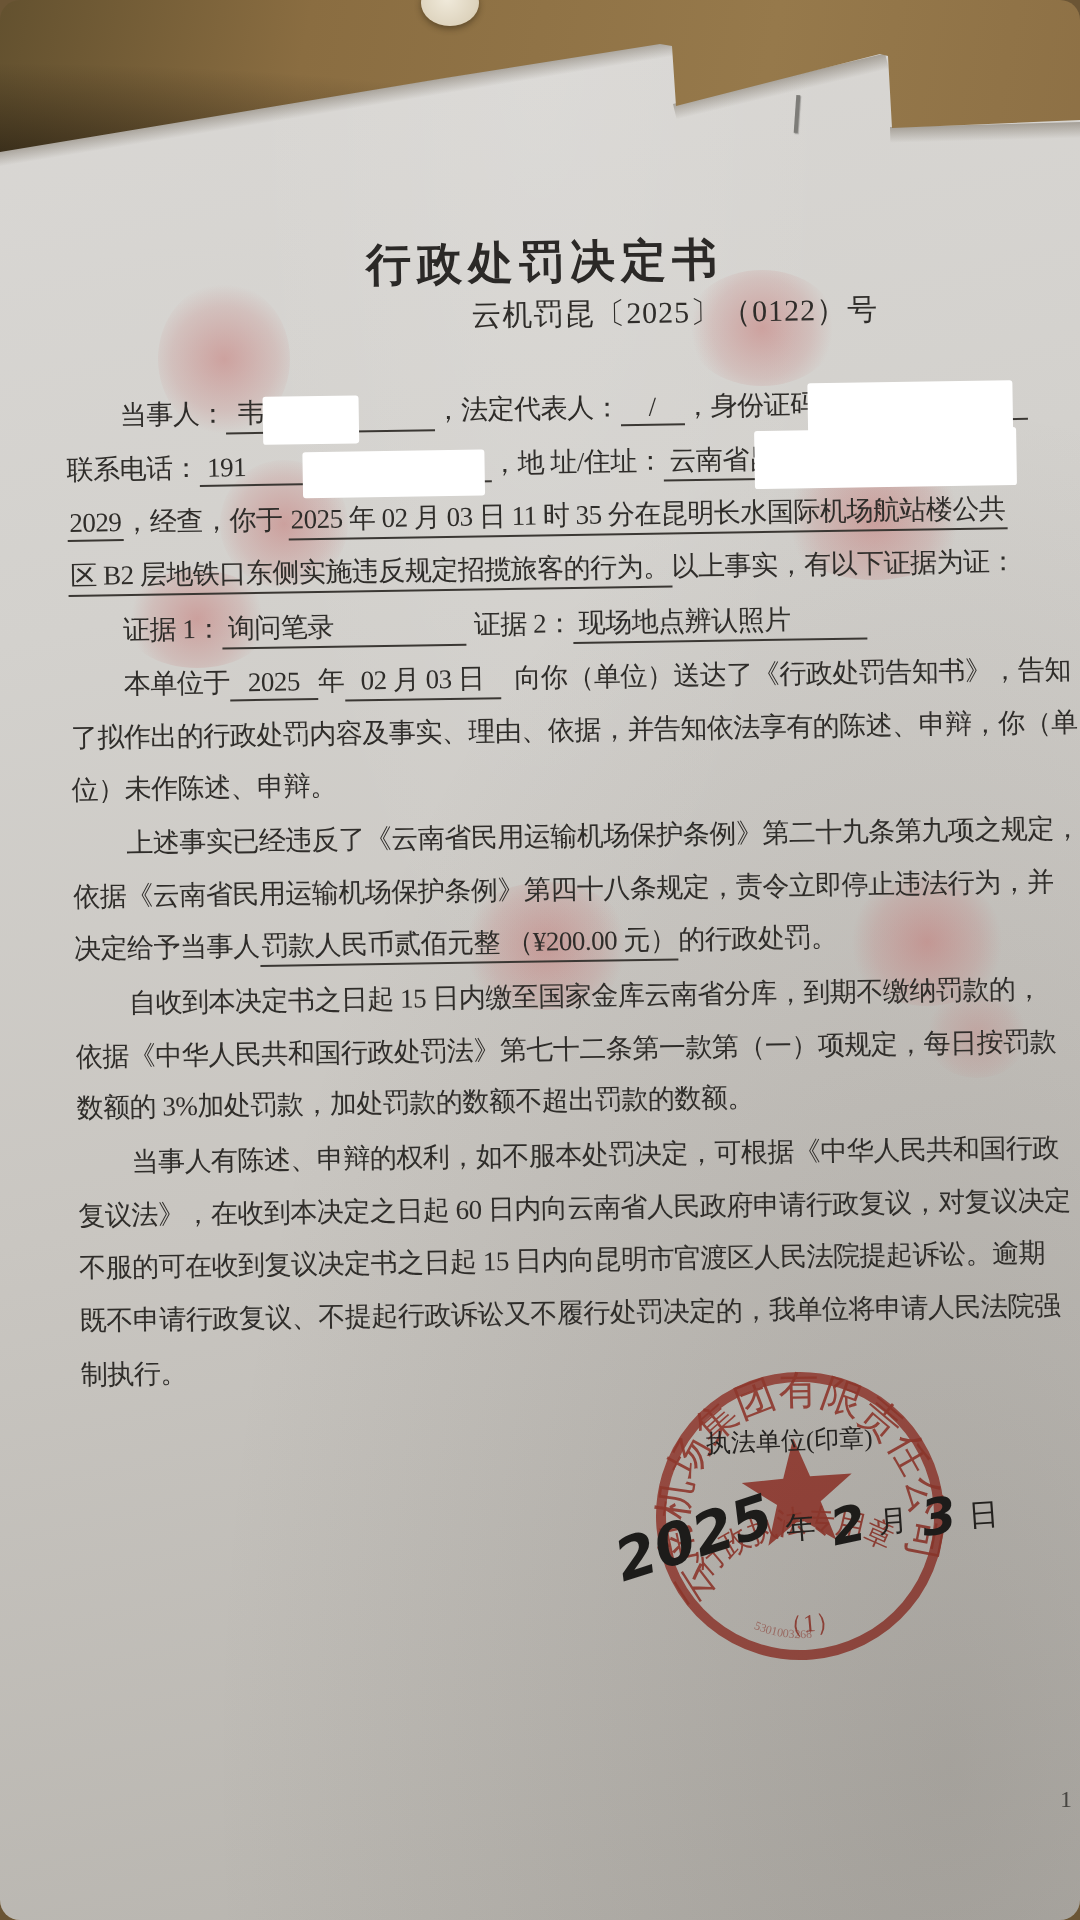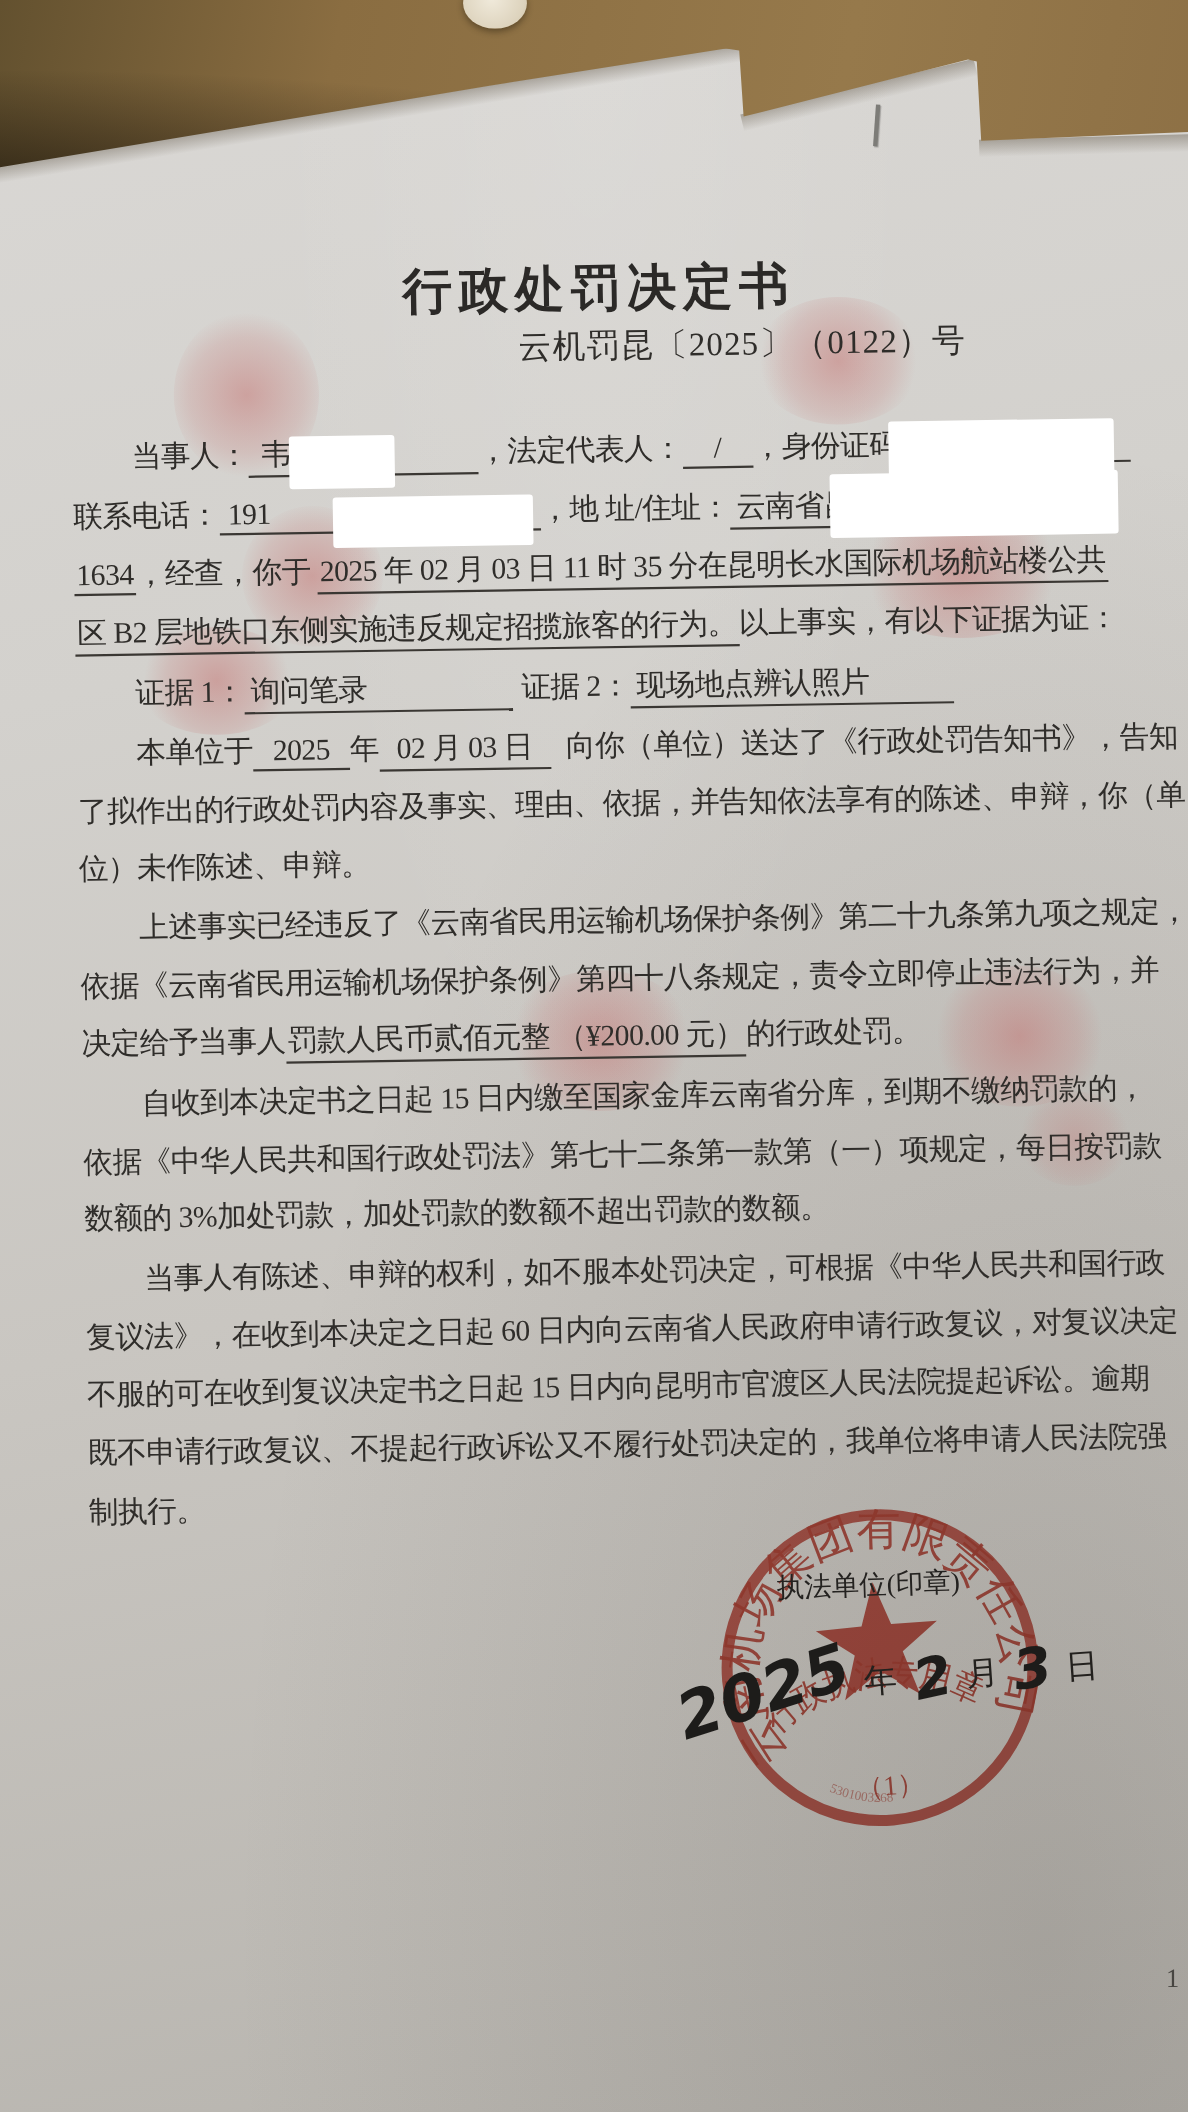--- a/index.html
+++ b/index.html
@@ -1,18 +1,18 @@
 <!DOCTYPE html>
 <html><head>
 <meta charset="utf-8">
 <style>
   html,body{margin:0;padding:0;background:#6b5535;}
   .stage{position:relative;width:1080px;height:1920px;overflow:hidden;
          font-family:"Liberation Serif","DejaVu Serif",serif;
-         background:linear-gradient(100deg,#63512f 0%,#8a6d41 22%,#96794b 55%,#8d7045 80%,#7d6238 100%);}
+         background:linear-gradient(100deg,#63512f 0%,#8a6d41 22%,#96794b 55%,#8d7045 80%,#7d6238 100%);border-radius:20px;}
   .table-vignette{position:absolute;left:0;top:0;width:100%;height:260px;
          background:radial-gradient(ellipse at 0% 60%,rgba(20,15,8,.55),transparent 42%);}
   .button{position:absolute;left:421px;top:-20px;width:58px;height:46px;border-radius:50%;
          background:radial-gradient(circle at 45% 40%,#f0eadb,#ddd3bd 70%,#c9bda2);
          box-shadow:0 3px 6px rgba(40,30,15,.45);}
   .paper{position:absolute;left:0;top:0;width:1080px;height:1920px;
          clip-path:polygon(0px 152px,445px 78px,660px 44px,672px 46px,676px 106px,880px 54px,888px 56px,892px 128px,1080px 120px,1080px 1920px,0px 1920px);
          background:linear-gradient(168deg,#dad8d5 0%,#d3d1cd 30%,#c9c6c1 58%,#b6b3ad 100%);}
   .paper-shade{position:absolute;left:0;top:0;width:100%;height:100%;
          background:radial-gradient(ellipse at 88% 92%,rgba(55,50,45,.16),transparent 55%),
@@ -89,21 +89,21 @@
 
       <div class="line ind" style="top:158px;">
         <span>当事人：</span><span class="u" style="width:205px;text-indent:10px;">韦</span><span>，法定代表人：</span><span class="u ctr" style="width:60px;">/</span><span>，身份证码:</span><span class="u" style="width:200px;">450322</span>
       </div>
 
       <div class="line" style="top:212px;">
         <span>联系电话：</span><span class="u" style="width:288px;text-indent:6px;">191</span><span>，地 址/住址：</span><span class="u" style="width:262px;text-indent:4px;">云南省昆明市官渡</span>
       </div>
 
       <div class="line" style="top:265px;">
-        <span class="u">1634</span><span>，经查，你于 </span><span class="u">2025 年 02 月 03 日 11 时 35 分在昆明长水国际机场航站楼公共</span>
+        <span class="u">2029</span><span>，经查，你于 </span><span class="u">2025 年 02 月 03 日 11 时 35 分在昆明长水国际机场航站楼公共</span>
       </div>
 
       <div class="line" style="top:318px;">
         <span class="u">区 B2 层地铁口东侧实施违反规定招揽旅客的行为。</span><span>以上事实，有以下证据为证：</span>
       </div>
 
       <div class="line ind" style="top:373px;">
         <span>证据 1：</span><span class="u" style="width:240px;text-indent:4px;">询问笔录</span><span class="mL8">证据 2：</span><span class="u" style="width:290px;text-indent:4px;">现场地点辨认照片</span>
       </div>
 

